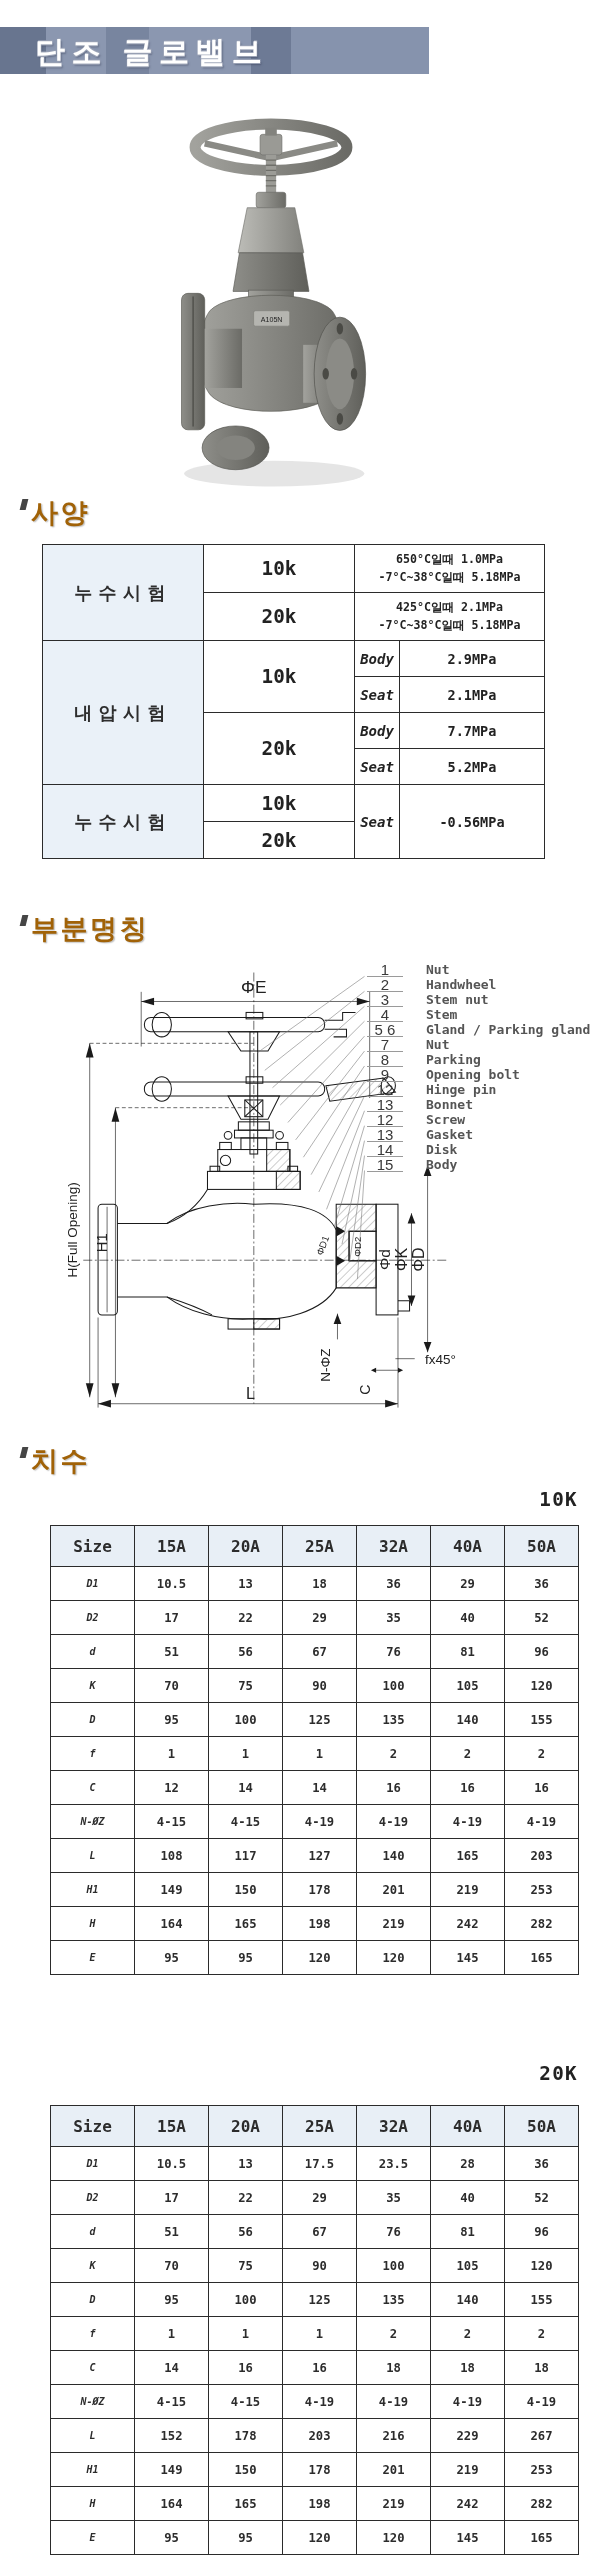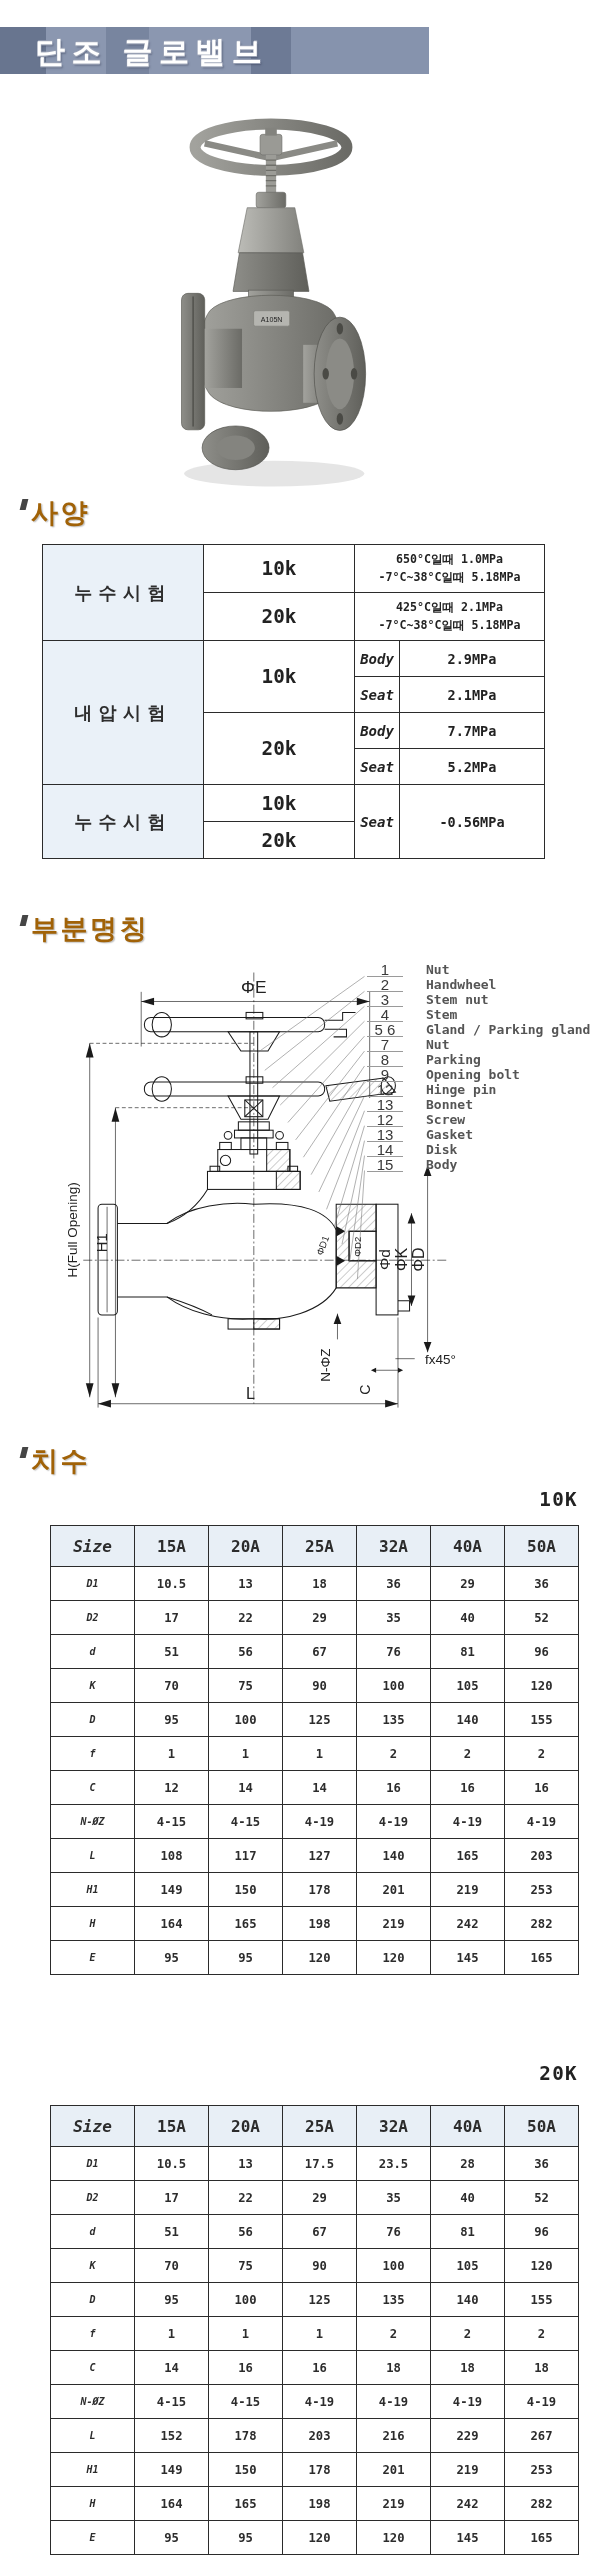--- a/index.html
+++ b/index.html
@@ -35,21 +35,21 @@
   #spec-table td.sub{font-family:"DejaVu Sans Mono",monospace;font-size:14px;font-weight:bold;font-style:italic;color:#222;}
   #spec-table td.val{font-family:"DejaVu Sans Mono",monospace;font-size:11.6px;font-weight:bold;color:#222;line-height:1.55;}
   #spec-table td.val2{font-family:"DejaVu Sans Mono",monospace;font-size:13.5px;font-weight:bold;color:#222;}
   #spec-table tr.sec td{border-top:1.9px solid #111;}
 
   
   .dim-table{position:absolute;left:50px;width:528px;border:1.9px solid #111;}
   .dim-table th,.dim-table td{border:1.3px solid #2b2b2b;text-align:center;vertical-align:middle;
     font-family:"DejaVu Sans Mono",monospace;color:#2c2c2c;padding:0;}
   .dim-table th{height:40px;background:#e8eff6;font-size:16px;font-weight:bold;}
-  .dim-table th:first-child{font-style:italic;}
+  .dim-table th:first-child{}
   .dim-table td{height:33px;font-size:12.2px;font-weight:bold;}
   .dim-table td.rl{font-size:10px;font-style:italic;}
   .class-label{position:absolute;left:50px;width:528px;text-align:right;
     font-family:"DejaVu Sans Mono",monospace;font-size:19.3px;font-weight:bold;color:#222;letter-spacing:1.3px;}
 
   
   #parts-list{position:absolute;left:367px;top:962px;width:238px;}
   .part-row{height:15px;display:flex;align-items:flex-end;}
   .part-row .pnum{display:inline-block;width:36px;text-align:center;font-size:15px;line-height:13.5px;
     color:#3a3a3a;border-bottom:0.6px solid #9a9a9a;font-family:"Liberation Sans",sans-serif;}

